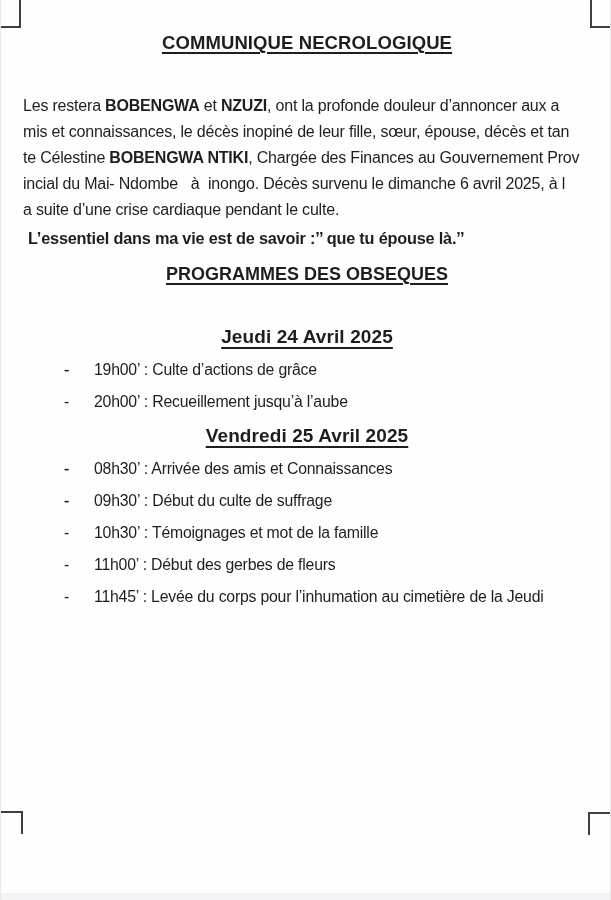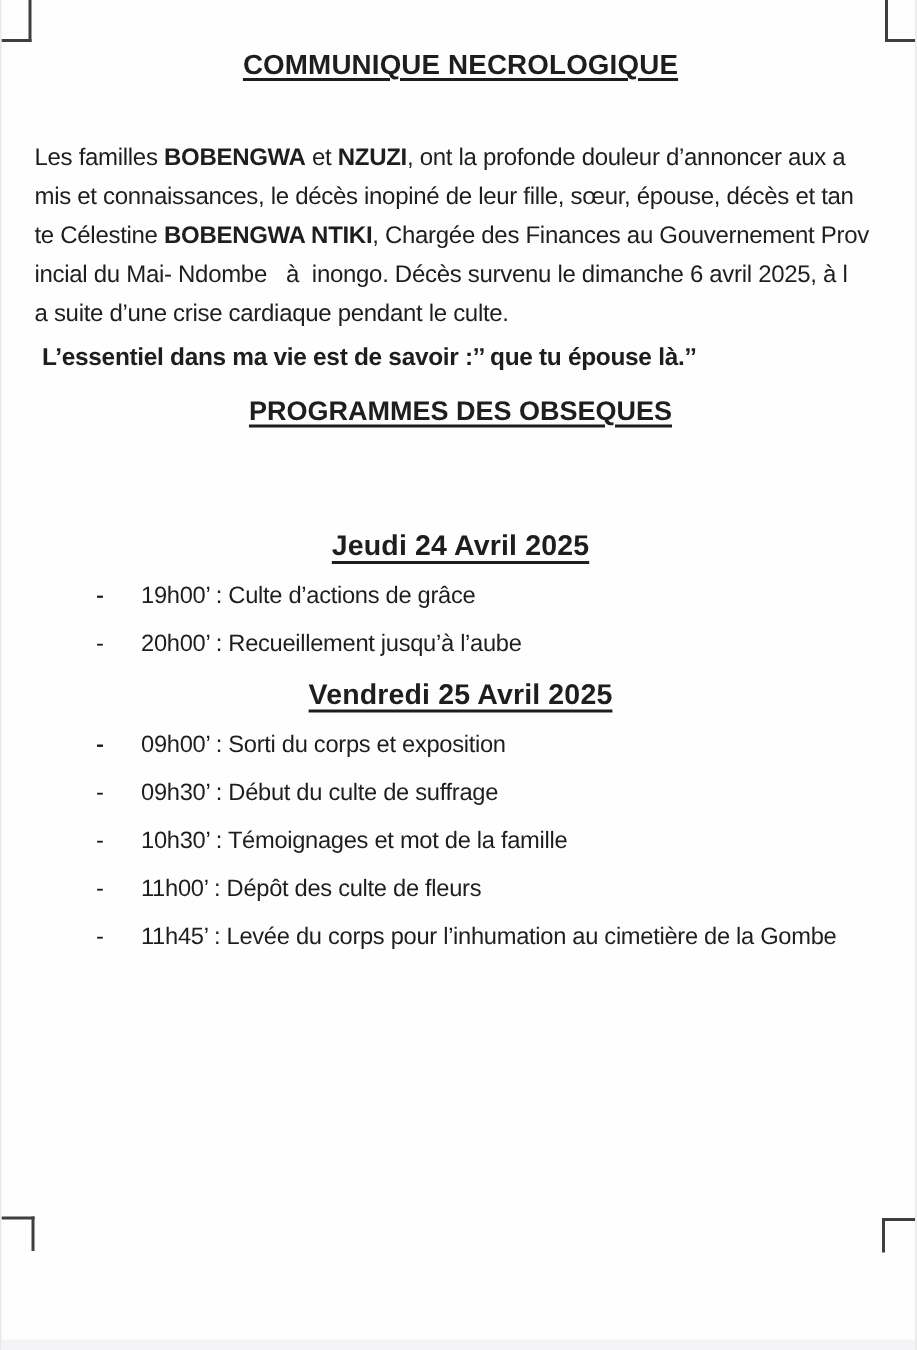--- a/index.html
+++ b/index.html
@@ -64,21 +64,21 @@
   .day-heading {
     text-align: center;
     font-size: 19px;
     line-height: 27px;
     font-weight: 700;
     letter-spacing: 0.1px;
     text-decoration: underline;
     text-decoration-thickness: 2px;
     text-underline-offset: 4px;
   }
-  .day-heading.d1 { margin-top: 64px; }
+  .day-heading.d1 { margin-top: 36px; }
   .day-heading.d2 { margin-top: 8px; }
 
   .day-list { margin-top: 6px; }
   .day-list.d2 { margin-top: 7px; }
   .item {
     position: relative;
     padding-left: 71px;
     font-size: 15.8px;
     letter-spacing: -0.2px;
     line-height: 24px;
@@ -101,21 +101,21 @@
   <div class="corner tl"></div>
   <div class="corner tr"></div>
   <div class="corner bl"></div>
   <div class="corner br"></div>
 
   <div class="content">
 
     <h1 class="doc-title">COMMUNIQUE NECROLOGIQUE</h1>
 
     <div class="intro">
-      <div class="tline"><span>Les familles </span><span style="font-weight: 700;">BOBENGWA</span><span> et </span><span style="font-weight: 700;">NZUZI</span><span>, ont la profonde douleur d’annoncer aux a</span></div>
+      <div class="tline"><span>Les restera </span><span style="font-weight: 700;">BOBENGWA</span><span> et </span><span style="font-weight: 700;">NZUZI</span><span>, ont la profonde douleur d’annoncer aux a</span></div>
       <div class="tline"><span>mis et connaissances, le décès inopiné de leur fille, sœur, épouse, décès et tan</span></div>
       <div class="tline"><span>te Célestine </span><span style="font-weight: 700;">BOBENGWA NTIKI</span><span>, Chargée des Finances au Gouvernement Prov</span></div>
       <div class="tline"><span>incial du Mai- Ndombe   à  inongo. Décès survenu le dimanche 6 avril 2025, à l</span></div>
       <div class="tline"><span>a suite d’une crise cardiaque pendant le culte.</span></div>
     </div>
 
     <p class="quote quote1">L’essentiel dans ma vie est de savoir :’’ que tu épouse là.’’</p>
 
 
     <h2 class="program-title">PROGRAMMES DES OBSEQUES</h2>
@@ -137,39 +137,39 @@
     </div>
 
     <h3 class="day-heading d2">Vendredi 25 Avril 2025</h3>
 
     <div class="day-list d2">
       <div class="item">
         <span class="dash">-</span>
       </div>
       <div class="item">
         <span class="dash">-</span>
+        <span class="item-text">08h30’ : Arrivée des amis et Connaissances</span>
       </div>
       <div class="item">
         <span class="dash">-</span>
-        <span class="item-text">09h00’ : Sorti du corps et exposition</span>
       </div>
       <div class="item">
         <span class="dash">-</span>
         <span class="item-text">09h30’ : Début du culte de suffrage</span>
       </div>
       <div class="item">
         <span class="dash">-</span>
         <span class="item-text">10h30’ : Témoignages et mot de la famille</span>
       </div>
       <div class="item">
         <span class="dash">-</span>
-        <span class="item-text">11h00’ : Dépôt des culte de fleurs</span>
+        <span class="item-text">11h00’ : Début des gerbes de fleurs</span>
       </div>
       <div class="item">
         <span class="dash">-</span>
-        <span class="item-text">11h45’ : Levée du corps pour l’inhumation au cimetière de la Gombe</span>
+        <span class="item-text">11h45’ : Levée du corps pour l’inhumation au cimetière de la Jeudi</span>
       </div>
     </div>
 
   </div>
 
   <div class="footer-bar"></div>
 </div>
 
 </body></html>

